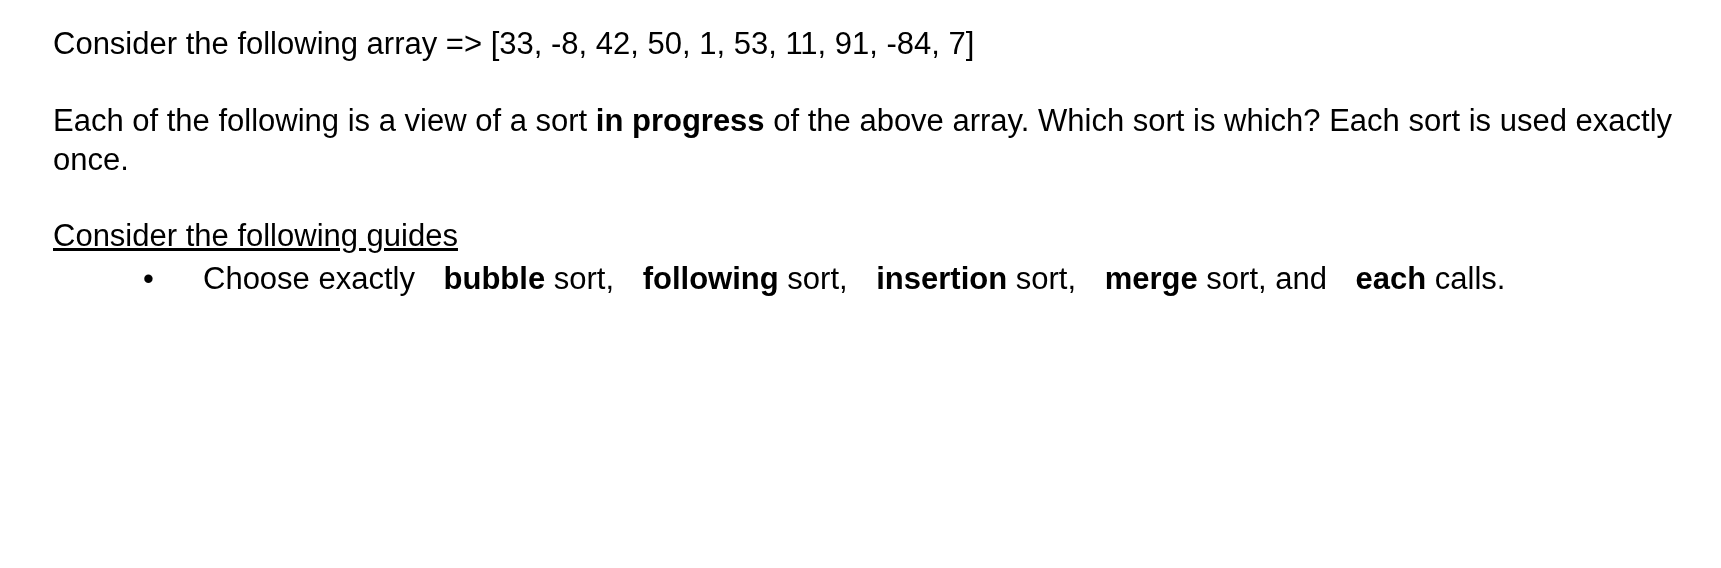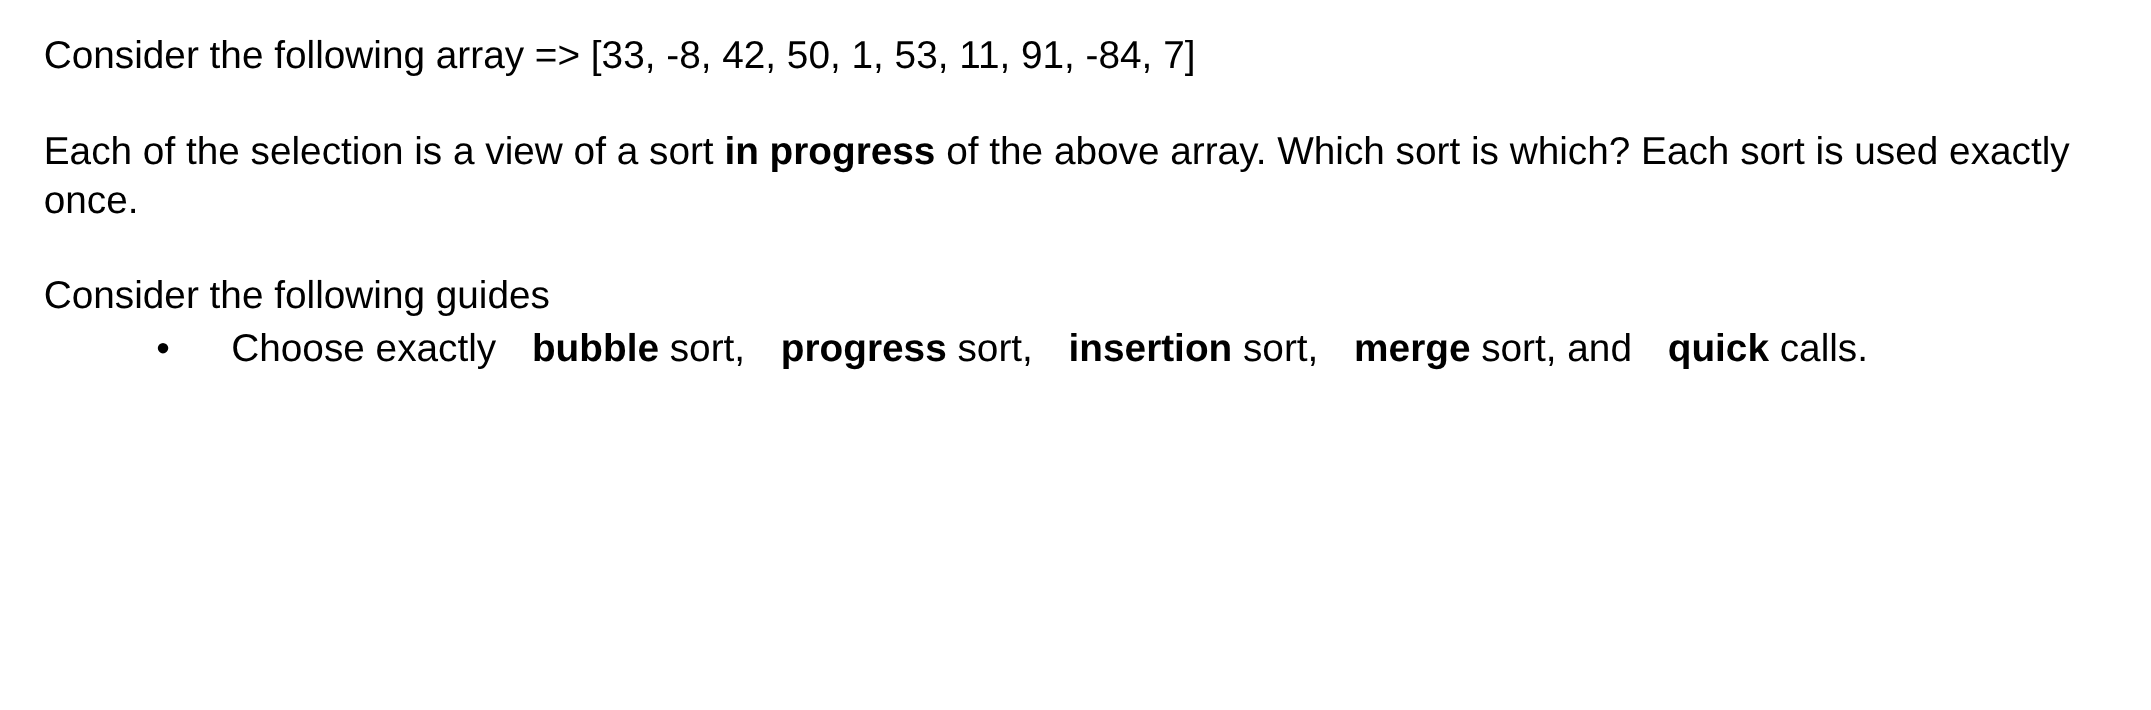--- a/index.html
+++ b/index.html
@@ -7,31 +7,32 @@
     padding: 0;
     width: 1721px;
     height: 568px;
     background: #ffffff;
     font-family: Arial, Helvetica, sans-serif;
     font-size: 31px;
     color: #000000;
     line-height: 1.25;
   }
   .page {
-    padding: 25px 35px 20px 35px;
+    padding: 25px 35px 20px 53px;
   }
   .para {
     margin: 0 0 38px 0;
   }
   .para2 {
     margin: 0 0 38px 0;
     overflow: hidden;
   }
   .para3 {
     margin: 0 0 4px 0;
+    text-decoration: underline;
   }
   .underline-bold {
     font-weight: bold;
   }
   .bold {
     font-weight: bold;
     margin-left: 20px;
   }
   .right-chunk {
     float: right;
@@ -56,22 +57,22 @@
   }
 </style>
 </head>
 <body>
 
 <div class="page">
 
   <p class="para">Consider the following array =&gt; [33, -8, 42, 50, 1, 53, 11, 91, -84, 7]</p>
 
   <p class="para2">
-    <span>Each of the selection is a view of a sort </span><span class="underline-bold">in progress</span><span> of the above array. Which sort is which? Each sort is used exactly once.</span>
+    <span>Each of the following is a view of a sort </span><span class="underline-bold">in progress</span><span> of the above array. Which sort is which? Each sort is used exactly once.</span>
   </p>
 
   <p class="para3">Consider the following guides</p>
 
   <ul class="bullets">
-    <li><span>Choose exactly </span><span class="bold">bubble</span><span> sort, </span><span class="bold">progress</span><span> sort, </span><span class="bold">insertion</span><span> sort, </span><span class="bold">merge</span><span> sort, and </span><span class="bold">quick</span><span> calls.</span></li>
+    <li><span>Choose exactly </span><span class="bold">bubble</span><span> sort, </span><span class="bold">following</span><span> sort, </span><span class="bold">insertion</span><span> sort, </span><span class="bold">merge</span><span> sort, and </span><span class="bold">each</span><span> calls.</span></li>
   </ul>
 
 </div>
 
 </body></html>

